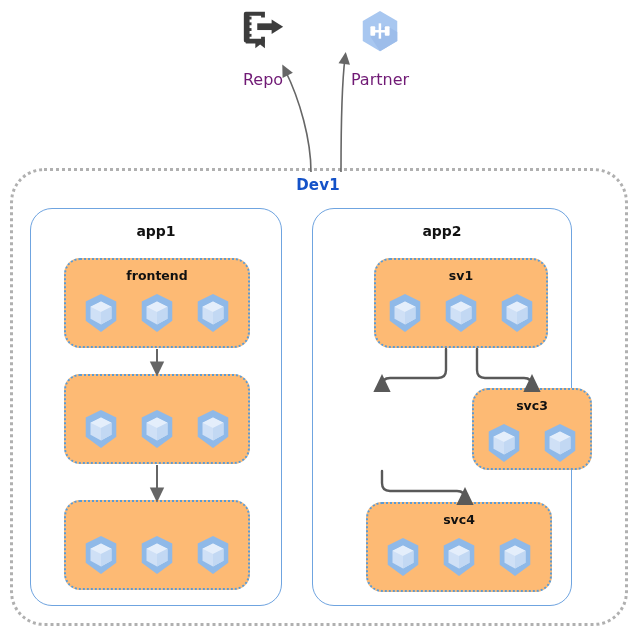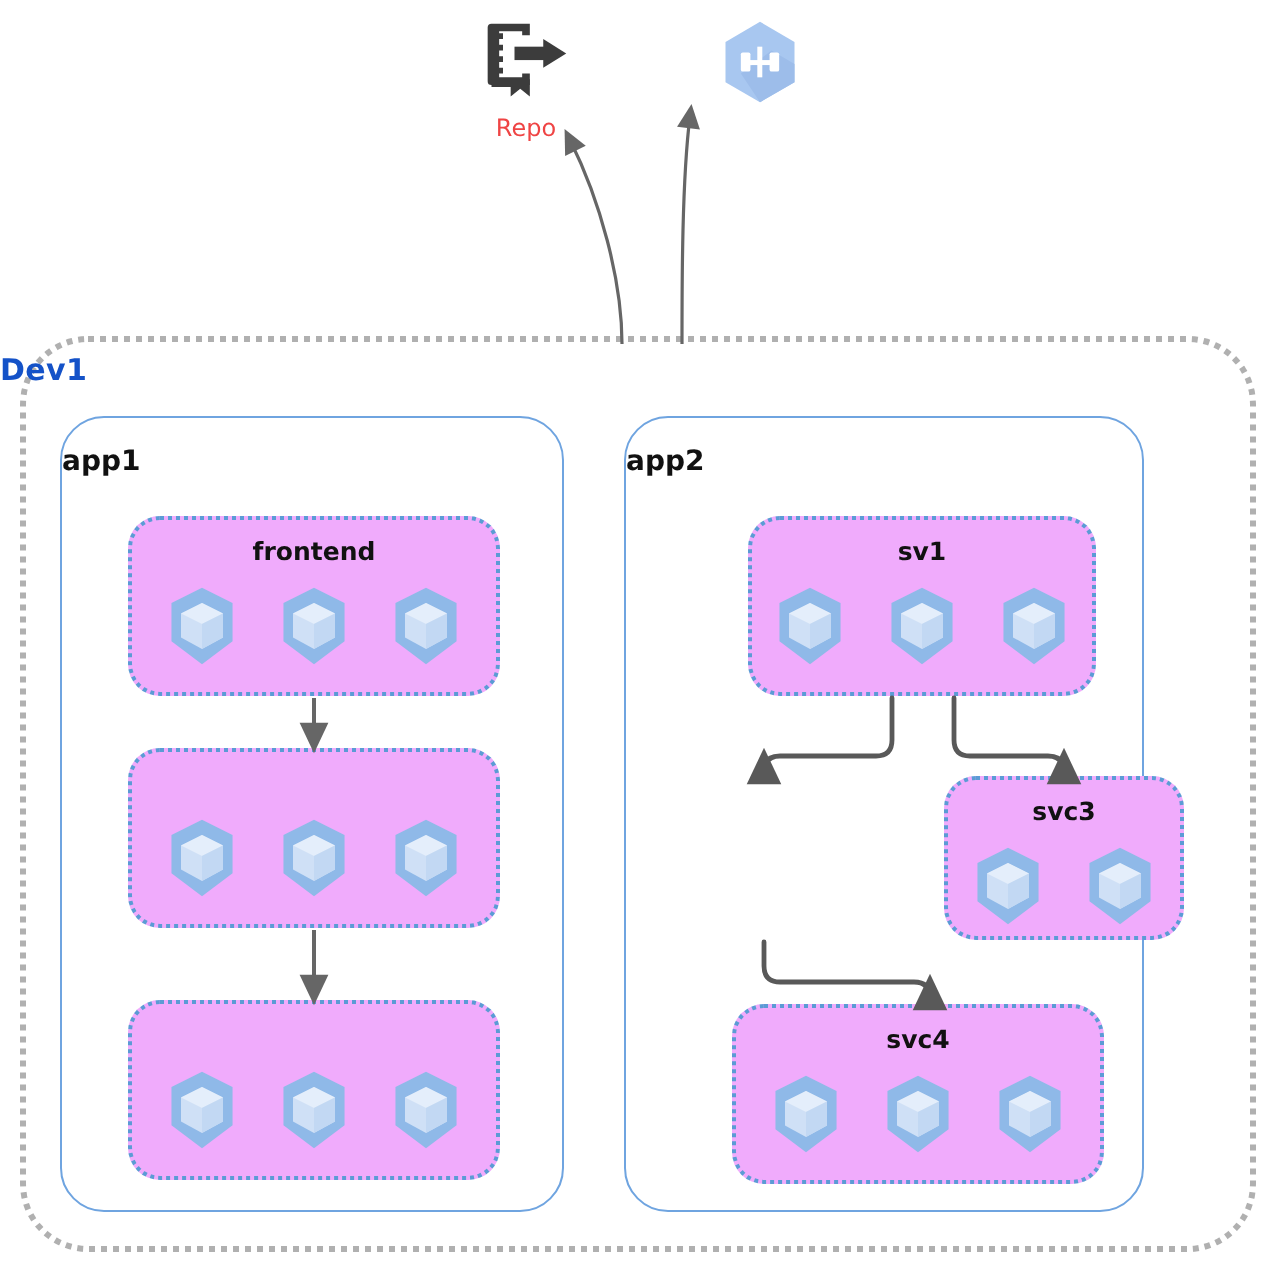--- a/index.html
+++ b/index.html
@@ -21,23 +21,23 @@
     height: 636px;
   }
 
   
   .ext-node {
     position: absolute;
     text-align: center;
     width: 110px;
   }
   .ext-label {
-    font-size: 12px;
-    color: #ef4444;
-    margin-top: 2px;
+    font-size: 16px;
+    color: #701a75;
+    margin-top: 18px;
     line-height: 16px;
     font-family: "DejaVu Sans", "Liberation Sans", sans-serif;
   }
   .ext-icon {
     width: 46px;
     height: 46px;
     margin: 0 auto;
     display: block;
   }
 
@@ -51,50 +51,52 @@
     border: 3px dotted #b0b0b0;
     border-radius: 34px;
     box-sizing: border-box;
     background: transparent;
   }
   .cluster-label {
     position: absolute;
     left: 0;
     top: 176px;
     width: 636px;
+    text-align: center;
     font-size: 15px;
     font-weight: bold;
     color: #1452c8;
     letter-spacing: 0.2px;
   }
 
   
   .app-box {
     position: absolute;
     border: 1.6px solid #6fa4e0;
     border-radius: 22px;
     background: #ffffff;
     box-sizing: border-box;
   }
   .app-title {
     position: absolute;
     top: 14px;
     left: 0;
     width: 100%;
+    text-align: center;
     font-size: 14px;
     font-weight: bold;
     color: #111111;
   }
 
   
   .svc-box {
     position: absolute;
     border: 2.4px dotted #5b9bd5;
     border-radius: 16px;
-    background: #f0abfc;
+    background: #fdba74;
     box-sizing: border-box;
   }
   .svc-title {
     position: absolute;
     top: 8px;
     left: 0;
     width: 100%;
     text-align: center;
     font-size: 12.5px;
     font-weight: bold;
@@ -146,20 +148,21 @@
 
   <div class="ext-node" style="left:325px; top:8px;">
     <svg class="ext-icon" viewBox="0 0 48 48">
       <path d="M24 3 L42 13.5 L42 34.5 L24 45 L6 34.5 L6 13.5 Z" fill="#a8c7f0"></path>
       <path d="M24 45 L42 34.5 L42 25 L30 18 L14 30 Z" fill="#9dbdea"></path>
       <rect x="14" y="19" width="5" height="10" rx="1" fill="#ffffff"></rect>
       <rect x="29" y="19" width="5" height="10" rx="1" fill="#ffffff"></rect>
       <rect x="18" y="23" width="12" height="2.6" fill="#ffffff"></rect>
       <rect x="22.6" y="16" width="2.6" height="16" fill="#ffffff"></rect>
     </svg>
+    <div class="ext-label">Partner</div>
   </div>
 
   <div class="cluster"></div>
   <div class="cluster-label">Dev1</div>
 
   <div class="app-box" style="left:30px; top:208px; width:252px; height:398px;">
     <div class="app-title">app1</div>
   </div>
 
   <div class="svc-box" style="left:64px; top:258px; width:186px; height:90px;">

